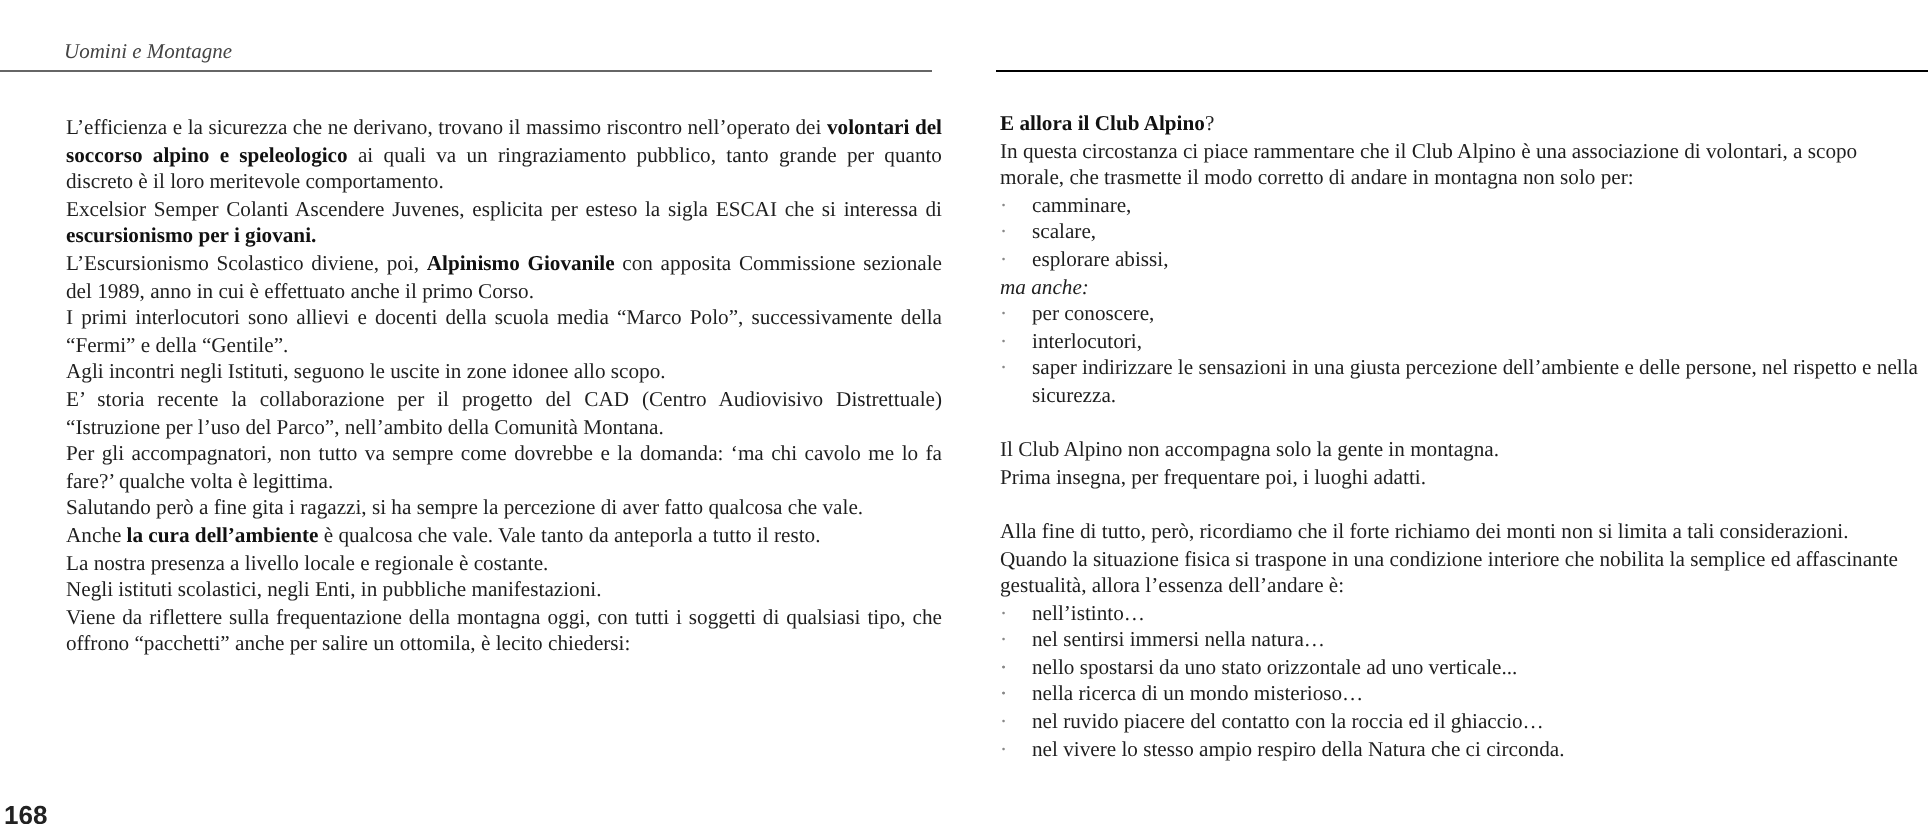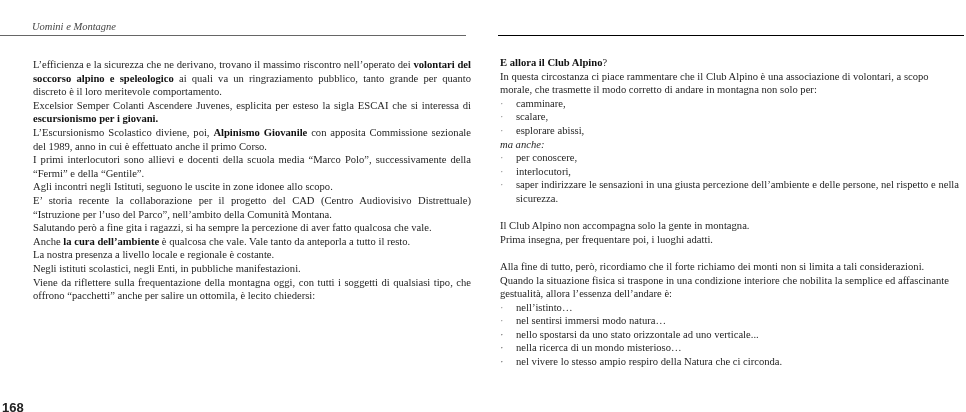--- a/index.html
+++ b/index.html
@@ -40,20 +40,21 @@
   <div class="running-header">Uomini e Montagne</div>
   <div class="rule-left"></div>
 
   <div class="body-text">
     <p><span>L’efficienza e la sicurezza che ne derivano, trovano il massimo riscontro nell’operato dei </span><b>volontari del soccorso alpino e speleologico</b><span> ai quali va un ringraziamento pubblico, tanto grande per quanto discreto è il loro meritevole comportamento.</span></p>
     <p><span>Excelsior Semper Colanti Ascendere Juvenes, esplicita per esteso la sigla ESCAI che si interessa di </span><b>escursionismo per i giovani.</b><span></span></p>
     <p><span>L’Escursionismo Scolastico diviene, poi, </span><b>Alpinismo Giovanile</b><span> con apposita Commissione sezionale del 1989, anno in cui è effettuato anche il primo Corso.</span></p>
     <p><span>I primi interlocutori sono allievi e docenti della scuola media “Marco Polo”, successivamente della “Fermi” e della “Gentile”.</span></p>
     <p><span>Agli incontri negli Istituti, seguono le uscite in zone idonee allo scopo.</span></p>
     <p><span>E’ storia recente la collaborazione per il progetto del CAD (Centro Audiovisivo Distrettuale) “Istruzione per l’uso del Parco”, nell’ambito della Comunità Montana.</span></p>
+    <p><span>Per gli accompagnatori, non tutto va sempre come dovrebbe e la domanda: ‘ma chi cavolo me lo fa fare?’ qualche volta è legittima.</span></p>
     <p><span>Salutando però a fine gita i ragazzi, si ha sempre la percezione di aver fatto qualcosa che vale.</span></p>
     <p><span>Anche </span><b>la cura dell’ambiente</b><span> è qualcosa che vale. Vale tanto da anteporla a tutto il resto.</span></p>
     <p><span>La nostra presenza a livello locale e regionale è costante.</span></p>
     <p><span>Negli istituti scolastici, negli Enti, in pubbliche manifestazioni.</span></p>
     <p><span>Viene da riflettere sulla frequentazione della montagna oggi, con tutti i soggetti di qualsiasi tipo, che offrono “pacchetti” anche per salire un ottomila, è lecito chiedersi:</span></p>
   </div>
 
   <div class="folio">168</div>
   <div class="folio-rule"></div>
 </div>
@@ -78,24 +79,24 @@
     <div class="gap"></div>
 
     <p>Il Club Alpino non accompagna solo la gente in montagna.</p>
     <p>Prima insegna, per frequentare poi, i luoghi adatti.</p>
 
     <div class="gap"></div>
 
     <p>Alla fine di tutto, però, ricordiamo che il forte richiamo dei monti non si limita a tali considerazioni. Quando la situazione fisica si traspone in una condizione interiore che nobilita la semplice ed affascinante gestualità, allora l’essenza dell’andare è:</p>
 
     <div class="bullet"><span class="dot">·</span><span>nell’istinto…</span></div>
-    <div class="bullet"><span class="dot">·</span><span>nel sentirsi immersi modo natura…</span></div>
+    <div class="bullet"><span class="dot">·</span><span>nel sentirsi immersi nella natura…</span></div>
     <div class="bullet"><span class="dot">·</span></div>
     <div class="bullet"><span class="dot">·</span><span>nello spostarsi da uno stato orizzontale ad uno verticale...</span></div>
     <div class="bullet"><span class="dot">·</span></div>
     <div class="bullet"><span class="dot">·</span><span>nella ricerca di un mondo misterioso…</span></div>
-    <div class="bullet"><span class="dot">·</span></div>
+    <div class="bullet"><span class="dot">·</span><span>nel ruvido piacere del contatto con la roccia ed il ghiaccio…</span></div>
     <div class="bullet"><span class="dot">·</span><span>nel vivere lo stesso ampio respiro della Natura che ci circonda.</span></div>
   </div>
 
   <div class="speck"></div>
   <div class="fine">FINE</div>
 </div>
 
 </body></html>

